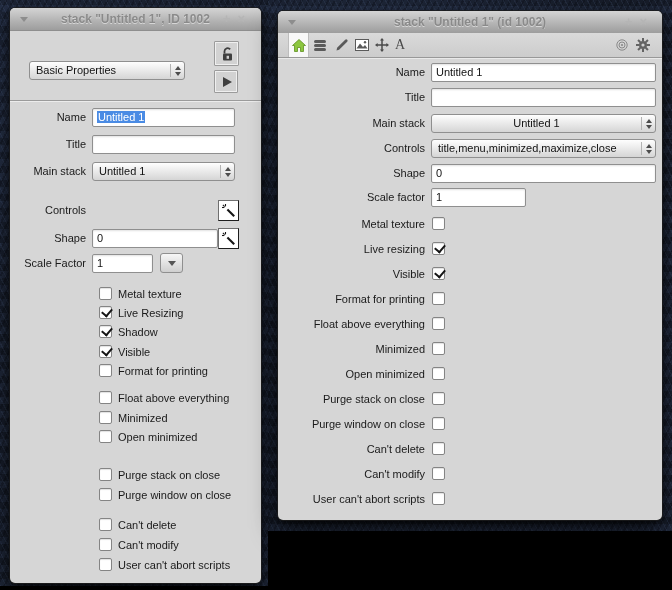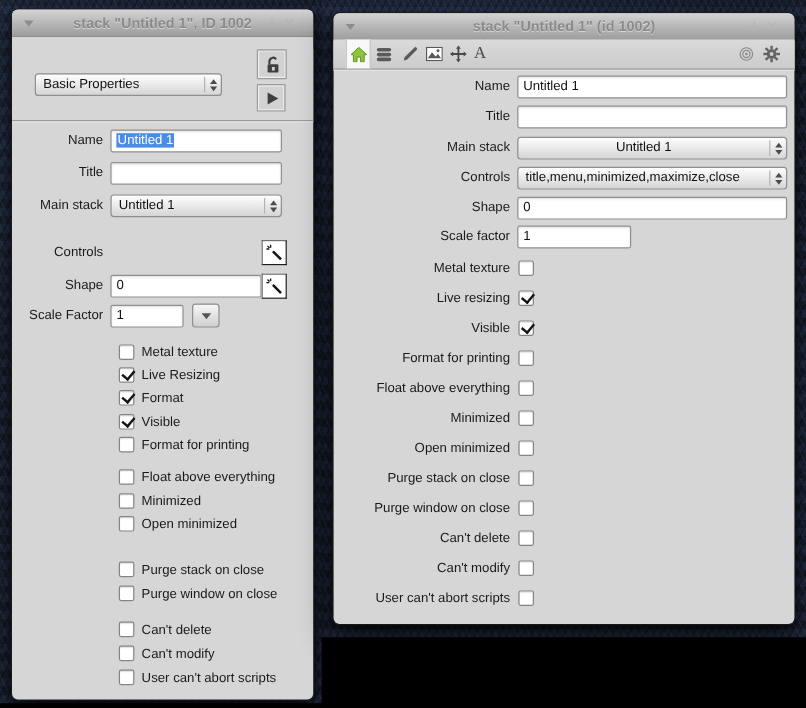--- a/index.html
+++ b/index.html
@@ -228,21 +228,21 @@
       <div class="cbrow left" style="top: 276px;">
         <span class="cb"></span>
         <span class="cblab">Metal texture</span>
       </div>
       <div class="cbrow left" style="top: 295px;">
         <span class="cb checked"></span>
         <span class="cblab">Live Resizing</span>
       </div>
       <div class="cbrow left" style="top: 314px;">
         <span class="cb checked"></span>
-        <span class="cblab">Format</span>
+        <span class="cblab">Shadow</span>
       </div>
       <div class="cbrow left" style="top: 334px;">
         <span class="cb checked"></span>
         <span class="cblab">Visible</span>
       </div>
       <div class="cbrow left" style="top: 353px;">
         <span class="cb"></span>
         <span class="cblab">Format for printing</span>
       </div>
       <div class="cbrow left" style="top: 380px;">

